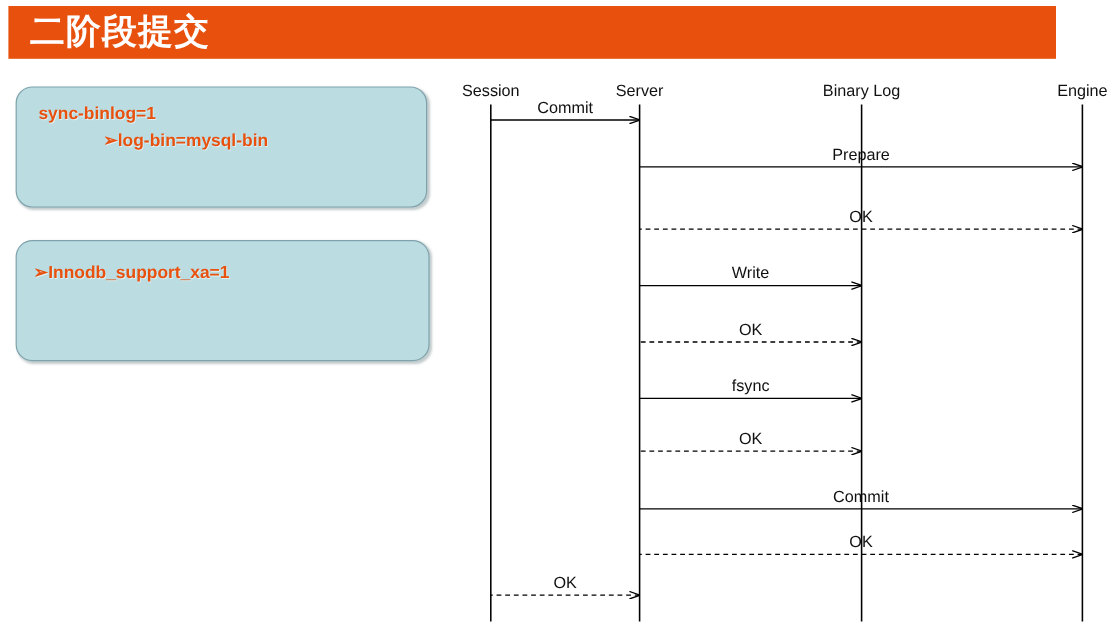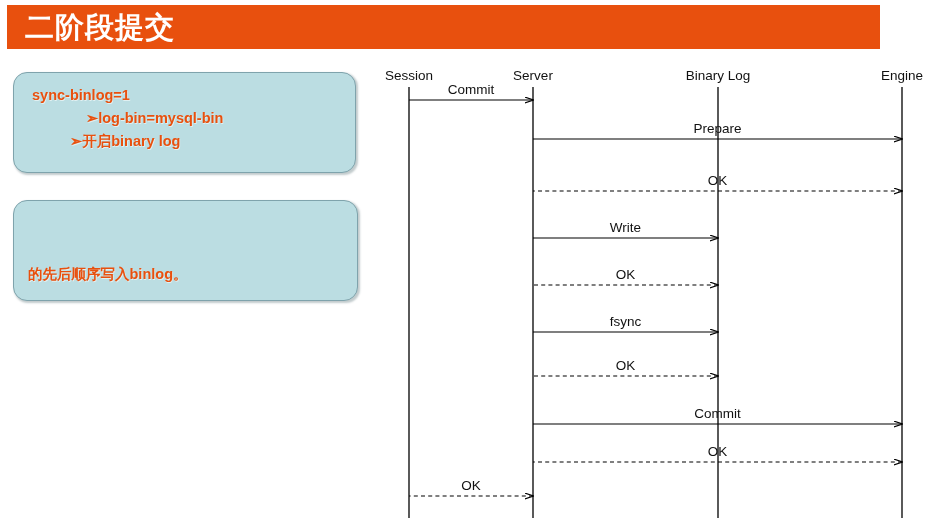--- a/index.html
+++ b/index.html
@@ -117,25 +117,24 @@
 </head>
 <body>
 
 <div id="title-bar">
   <div id="title-text">二阶段提交</div>
 </div>
 
 <div class="callout" id="callout-1">
   <div class="callout-text" id="callout-1-line-1">sync-binlog=1</div>
   <div class="callout-text" id="callout-1-line-2">➢log-bin=mysql-bin</div>
-  <div class="callout-text" id="callout-1-line-3">➢开启binary log</div>
 </div>
 
 <div class="callout" id="callout-2">
-  <div class="callout-text" id="callout-2-line-3">的先后顺序写入binlog。</div>
+  <div class="callout-text" id="callout-2-line-1">➢Innodb_support_xa=1</div>
 </div>
 
 <div id="sequence-diagram">
   <svg width="927" height="524" viewBox="0 0 927 524" xmlns="http://www.w3.org/2000/svg">
     <defs>
       <marker id="arrow-right" markerWidth="9" markerHeight="7" refX="8.5" refY="3.5" orient="auto" markerUnits="userSpaceOnUse">
         <path d="M0,0.4 L9,3.5 L0,6.6" fill="none" stroke="#000000" stroke-width="1.1"></path>
       </marker>
       <marker id="arrow-left" markerWidth="9" markerHeight="7" refX="0.5" refY="3.5" orient="auto" markerUnits="userSpaceOnUse">
         <path d="M9,0.4 L0,3.5 L9,6.6" fill="none" stroke="#000000" stroke-width="1.1"></path>

